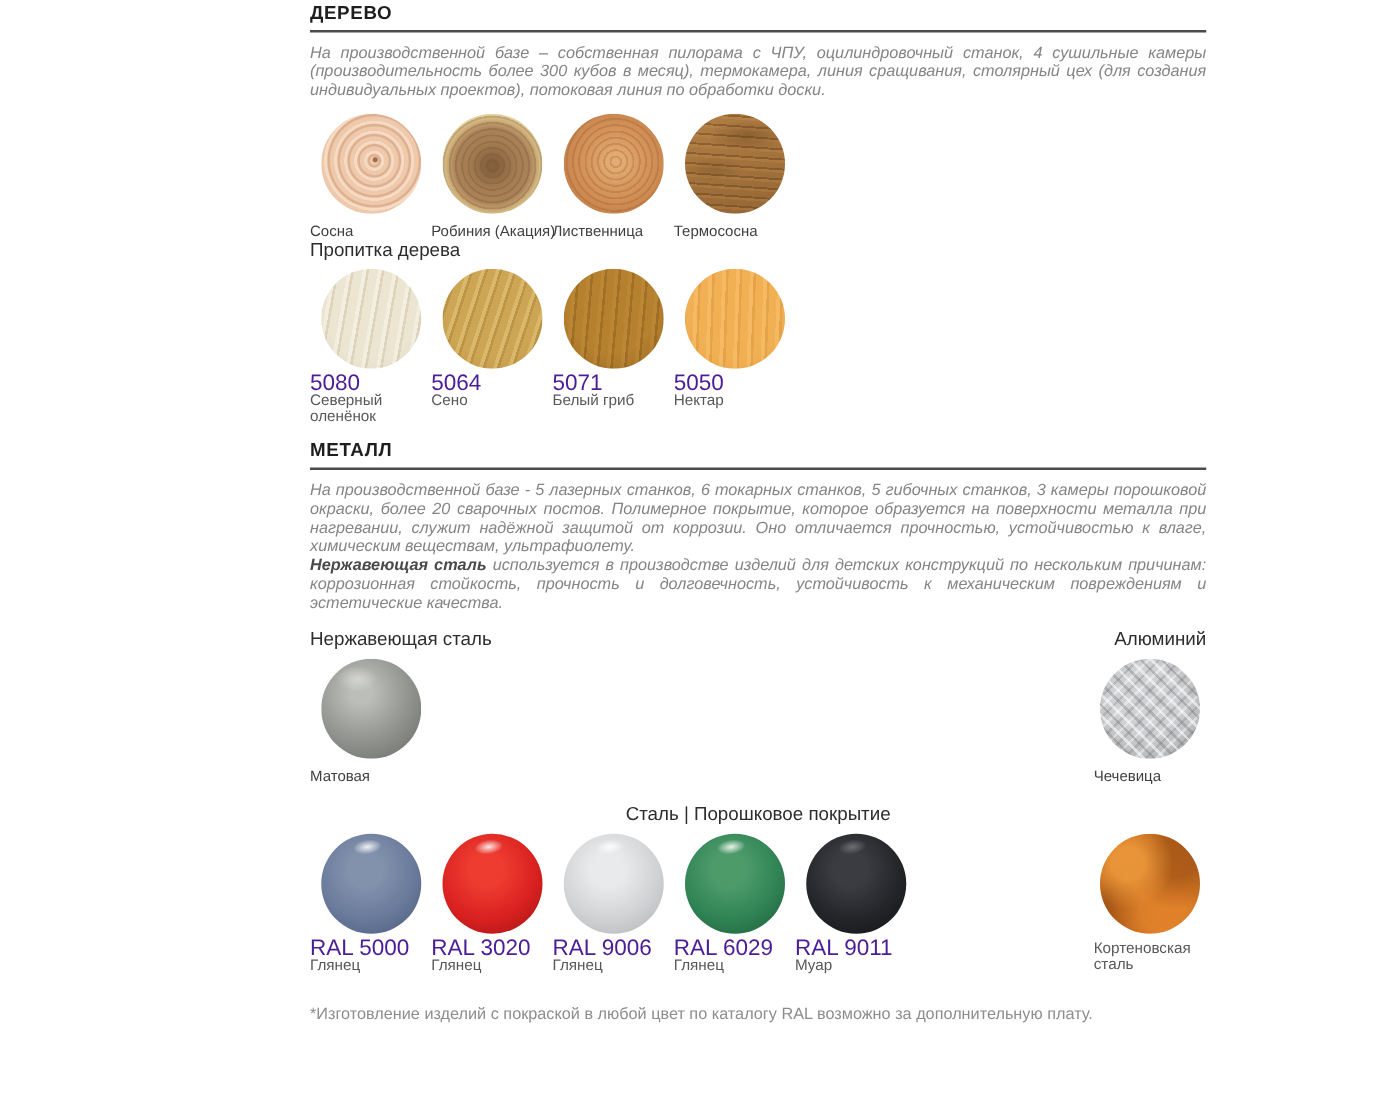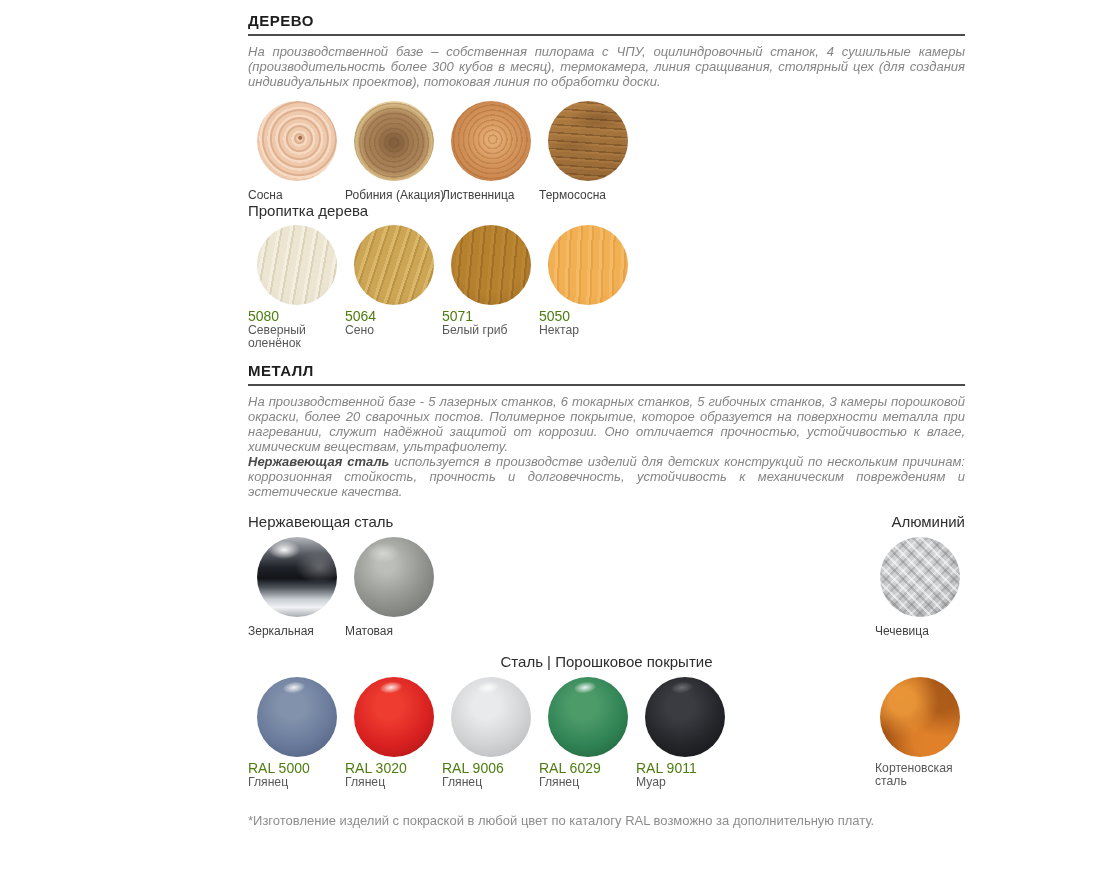--- a/index.html
+++ b/index.html
@@ -1,20 +1,20 @@
 <!DOCTYPE html>
 <html><head>
 <meta charset="utf-8">
 <style>
   html,body{margin:0;padding:0;}
   body{
     width:1110px;height:879px;position:relative;background:#ffffff;
     font-family:"Liberation Sans", sans-serif;overflow:hidden;
   }
-  .content{position:absolute;left:248px;top:12px;width:717px;}
+  .content{position:absolute;left:248px;top:2px;width:717px;}
 
   .sec-title{
     font-size:15px;font-weight:bold;color:#1e1e1e;letter-spacing:.5px;
     line-height:17px;padding-bottom:5px;border-bottom:2.5px solid #4c4c4c;
   }
   .sec-title.metal{margin-top:13px;}
 
   .bodytext{font-size:13px;line-height:15px;color:#858585;text-align:justify;margin:0;font-style:italic;}
   .bodytext.first{margin-top:8px;}
   .bodytext b{color:#4a4a4a;font-weight:bold;}
@@ -32,21 +32,21 @@
   .row-sph{margin-top:7px;}
   .row-ral{margin-top:7px;}
 
   .col{width:97px;text-align:left;}
   .col.narrow{width:90px;}
 
   .circle{width:80px;height:80px;border-radius:50%;margin:0 auto;}
 
   .lbl{margin-top:8px;font-size:12px;color:#3f3f3f;line-height:13px;}
   .lbl.nw{white-space:nowrap;}
-  .lbl-code{margin-top:5px;font-size:14px;color:#4d7c0f;line-height:13px;}
+  .lbl-code{margin-top:5px;font-size:18px;color:#4c1d95;line-height:13px;}
   .lbl-name{font-size:12.2px;color:#585858;line-height:12.5px;margin-top:1px;}
 
   .footnote{margin-top:24px;font-size:13px;color:#8d8d8d;}
 
   
   .c-sosna{
     background:
       radial-gradient(circle at 54% 46%, #9c6d4c 0 1.5px, rgba(0,0,0,0) 2.5px),
       repeating-radial-gradient(circle at 53% 47%, rgba(187,124,89,0) 0 3px, rgba(187,124,89,.33) 4px 5px, rgba(255,238,223,.45) 6px 8px),
       radial-gradient(circle at 50% 50%, #eec9ab 0 68%, #e4b795 86%, #c99970 95%, #aa7c58 100%);
@@ -199,24 +199,20 @@
   </p>
 
   <div class="subhead-row">
     <div class="subhead">Нержавеющая сталь</div>
     <div class="subhead">Алюминий</div>
   </div>
 
   <div class="srow between row-sph">
     <div class="group">
       <div class="col">
-        <div class="circle c-mirror"></div>
-        <div class="lbl nw">Зеркальная</div>
-      </div>
-      <div class="col">
         <div class="circle c-matte"></div>
         <div class="lbl nw">Матовая</div>
       </div>
     </div>
     <div class="col narrow">
       <div class="circle c-lentil"></div>
       <div class="lbl nw">Чечевица</div>
     </div>
   </div>
 

